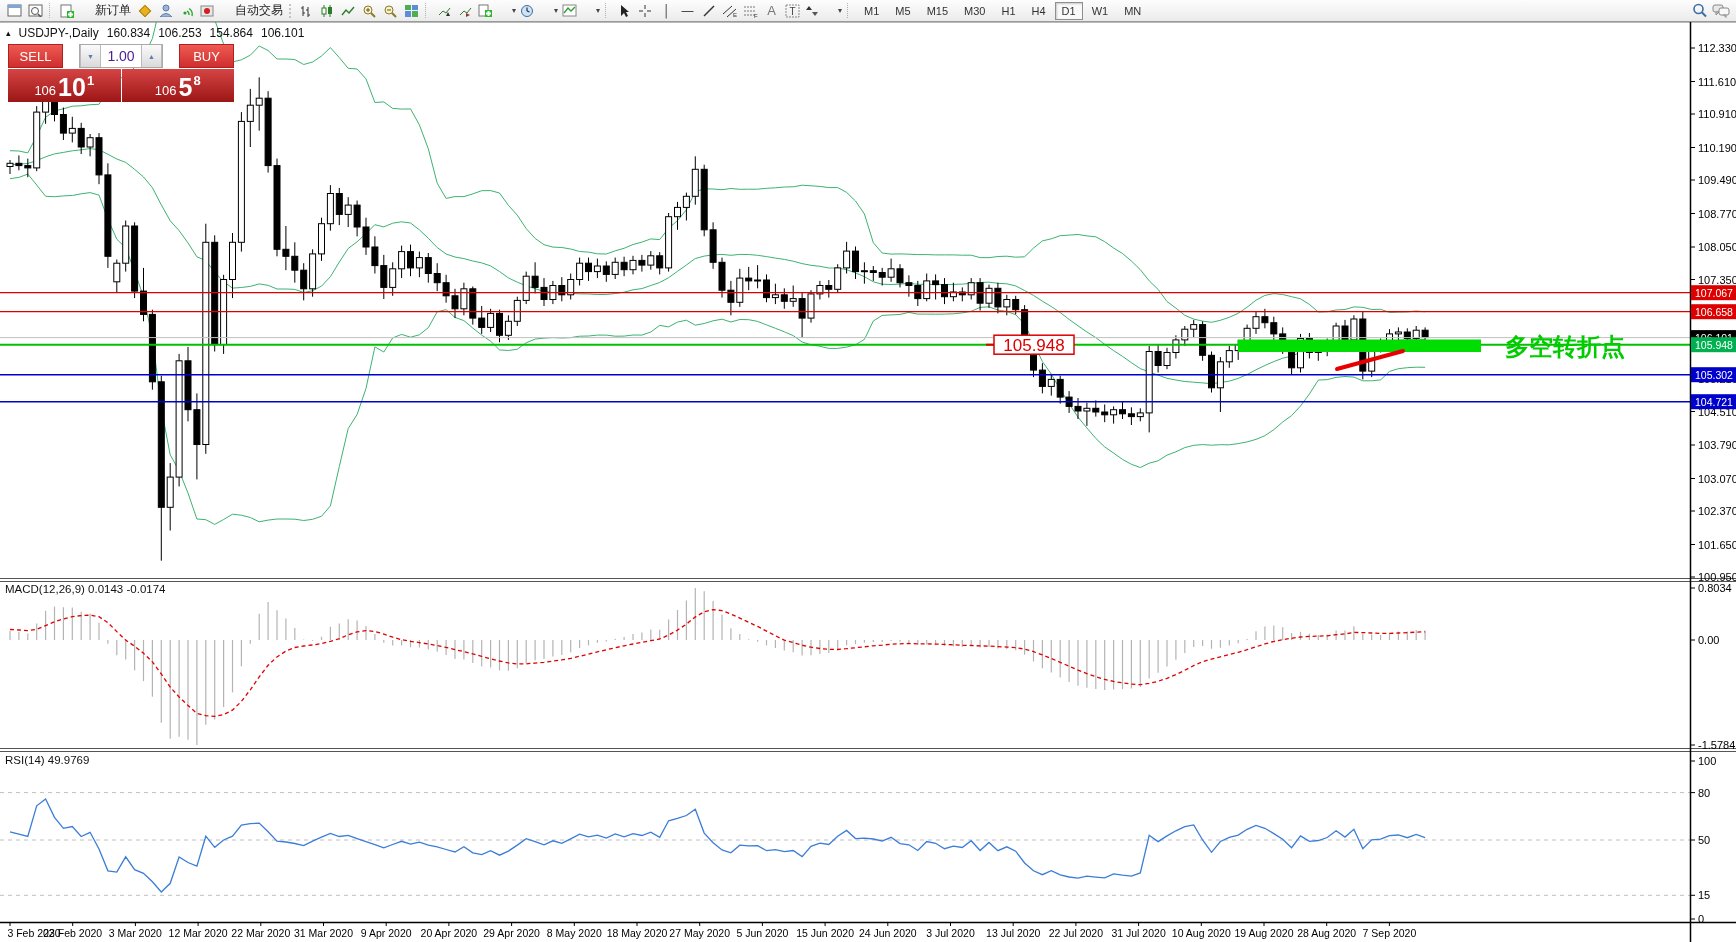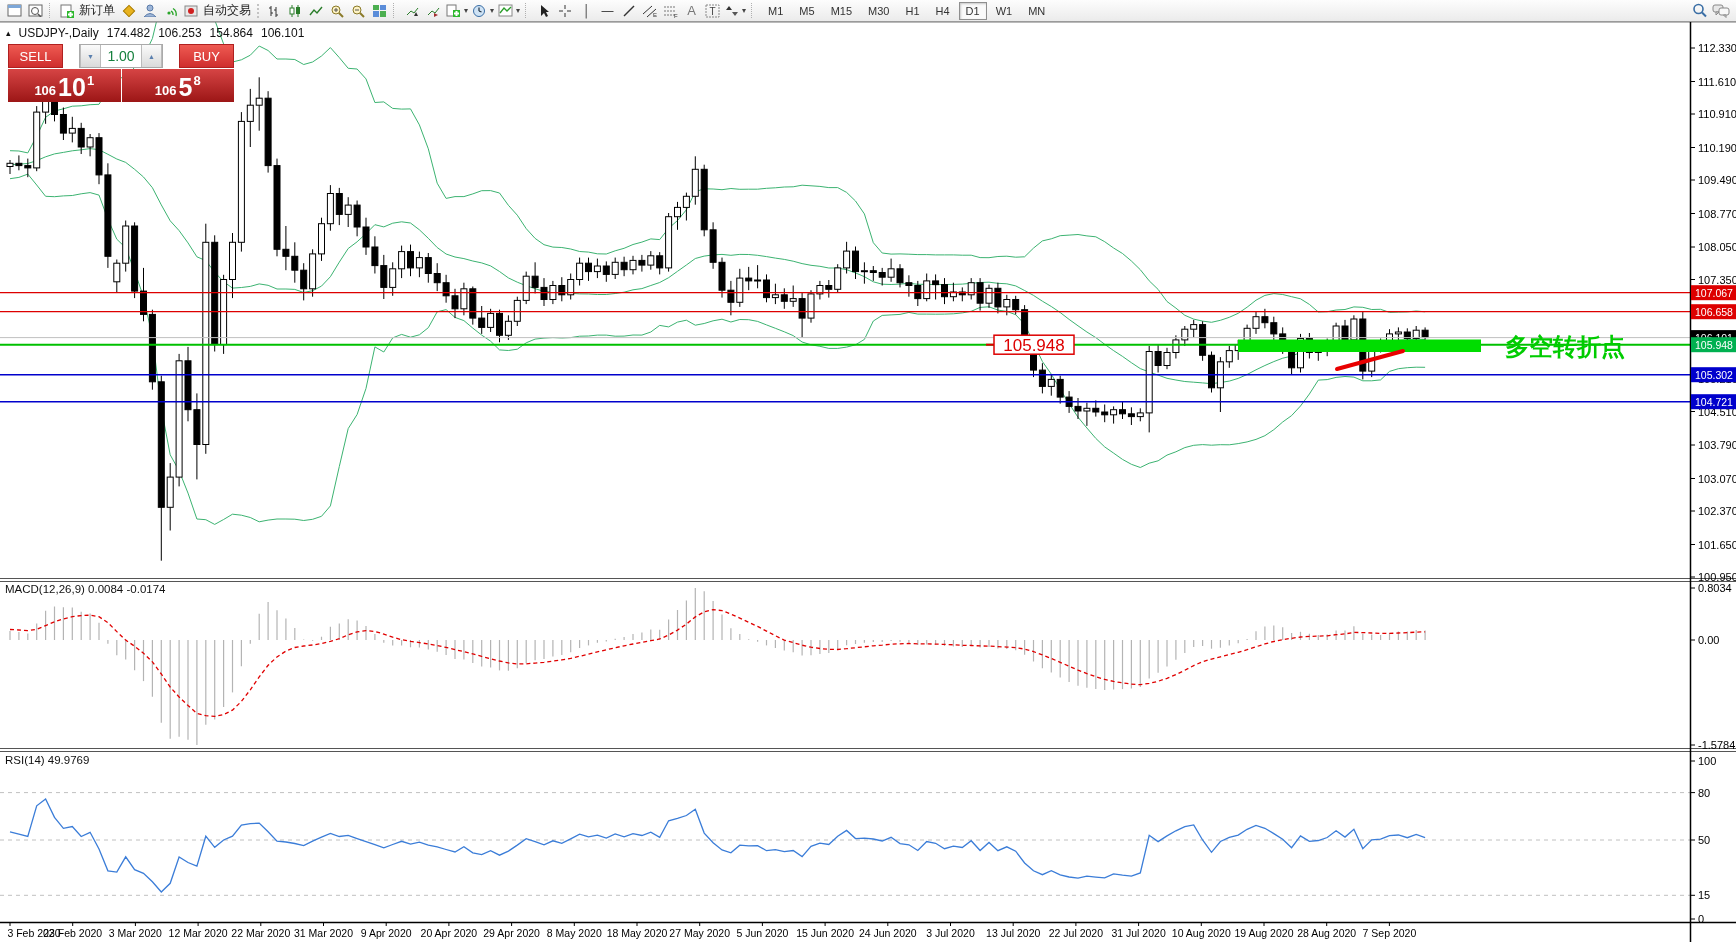--- a/index.html
+++ b/index.html
@@ -1,39 +1,39 @@
 <!DOCTYPE html>
 <html><head>
 <meta charset="utf-8">
 <style>
 *{margin:0;padding:0;box-sizing:border-box}
 html,body{width:1736px;height:942px;overflow:hidden;background:#fff;font-family:"Liberation Sans",sans-serif}
 #app{position:relative;width:1736px;height:942px;background:#fff}
 #toolbar{position:absolute;top:0;left:0;width:1736px;height:22px;background:linear-gradient(#fdfdfd,#ebebeb);border-bottom:1px solid #9a9a9a;display:flex;align-items:center;padding:0 4px;z-index:10}
-.tbtn{height:20px;min-width:21px;display:flex;align-items:center;justify-content:center;padding:0 2px;gap:2px}
+.tbtn{height:20px;min-width:21px;display:flex;align-items:center;justify-content:center;padding:0 2px;gap:18px}
 .tsep{width:6px;height:15px;border-left:1px dotted #b0b0b0;margin:0 3px}
 .grip{width:5px;height:14px;border-left:2px dotted #c3c3c3;margin:0 2px}
 .tlabel{font-size:12px;color:#222;white-space:nowrap;padding:0 2px}
 .caret{font-size:8px;color:#444;margin-left:1px}
 .tf{font-size:11px;color:#333;padding:2px 6px;border:1px solid transparent;margin:8px 1px}
 .tf.active{border:1px solid #8f8f8f;background:#fafafa;box-shadow:inset 1px 1px 2px #c9c9c9}
 .spacer{flex:1}
 .glyph{font-size:12px;color:#333}
 #chart-svg{position:absolute;left:0;top:0;z-index:1}
 #symbolbar{position:absolute;left:6px;top:26px;z-index:4;font-size:12px;color:#111;display:flex;gap:8px;align-items:center}
 #symbolbar .mk{font-size:9px}
 #tradepanel{position:absolute;left:8px;top:44px;width:226px;z-index:6}
 .tp-top{display:flex;height:24px;gap:16px}
 .tp-sell,.tp-buy{width:55px;background:linear-gradient(#ee5a52,#cf2e2e);color:#fff;font-size:13px;display:flex;align-items:center;justify-content:center;border:1px solid #b02020}
 .tp-vol{flex:1;display:flex;border:1px solid #aaa;background:#fff}
 .tp-sp{width:21px;background:linear-gradient(#fbfbfb,#dadada);border-right:1px solid #bbb;border-left:1px solid #bbb;color:#5a7fae;font-size:7px;display:flex;align-items:center;justify-content:center}
-.tp-volval{flex:1;font-size:14px;display:flex;align-items:center;justify-content:center;color:#15803d}
+.tp-volval{flex:1;font-size:14px;display:flex;align-items:center;justify-content:center;color:#4c1d95}
 .tp-bottom{display:flex;height:33px;gap:1px;margin-top:1px}
 .tp-price{flex:1;background:linear-gradient(#d64444,#9c1616);color:#fff;display:flex;align-items:flex-end;justify-content:center;padding-bottom:1px}
-.tp-pre{font-size:13px;font-weight:bold;margin:0 2px 3px 0}
+.tp-pre{font-size:13px;font-weight:normal;margin:0 2px 3px 0}
 .tp-big{font-size:25px;font-weight:bold;line-height:27px}
 .tp-sup{font-size:13px;font-weight:bold;margin:0 0 13px 1px}
 .indlabel{position:absolute;left:5px;z-index:4;font-size:11.5px;color:#111;white-space:nowrap}
 #macdlabel{top:583px}
 #rsilabel{top:754px}
 svg text{font-family:"Liberation Sans",sans-serif}
 </style>
 </head>
 <body>
 <div id="app">
@@ -881,21 +881,21 @@
       <text x="1264" y="937" font-size="10.5" fill="#000" text-anchor="middle">19 Aug 2020</text>
       <line x1="1326.7" y1="922" x2="1326.7" y2="926" stroke="#000" stroke-width="1"></line>
       <text x="1326.7" y="937" font-size="10.5" fill="#000" text-anchor="middle">28 Aug 2020</text>
       <line x1="1389.4" y1="922" x2="1389.4" y2="926" stroke="#000" stroke-width="1"></line>
       <text x="1389.4" y="937" font-size="10.5" fill="#000" text-anchor="middle">7 Sep 2020</text>
     </svg>
 
 <div id="symbolbar">
   <span class="mk">▴</span>
   <span>USDJPY-,Daily</span>
-  <span>174.482</span>
+  <span>160.834</span>
   <span>106.253</span>
   <span>154.864</span>
   <span>106.101</span>
 </div>
 
 <div id="tradepanel">
   <div class="tp-top">
     <div class="tp-sell">SELL</div>
     <div class="tp-vol">
       <div class="tp-sp">▼</div>
@@ -913,21 +913,21 @@
     <div class="tp-price">
       <span class="tp-pre">106</span>
       <span class="tp-big">5</span>
       <span class="tp-sup">8</span>
     </div>
   </div>
 </div>
 
 <div id="macdlabel" class="indlabel">
   <span>MACD(12,26,9)</span>
-  <span>0.0084</span>
+  <span>0.0143</span>
   <span>-0.0174</span>
 </div>
 <div id="rsilabel" class="indlabel">
   <span>RSI(14)</span>
   <span>49.9769</span>
 </div>
 
 </div>
 
 </body></html>

